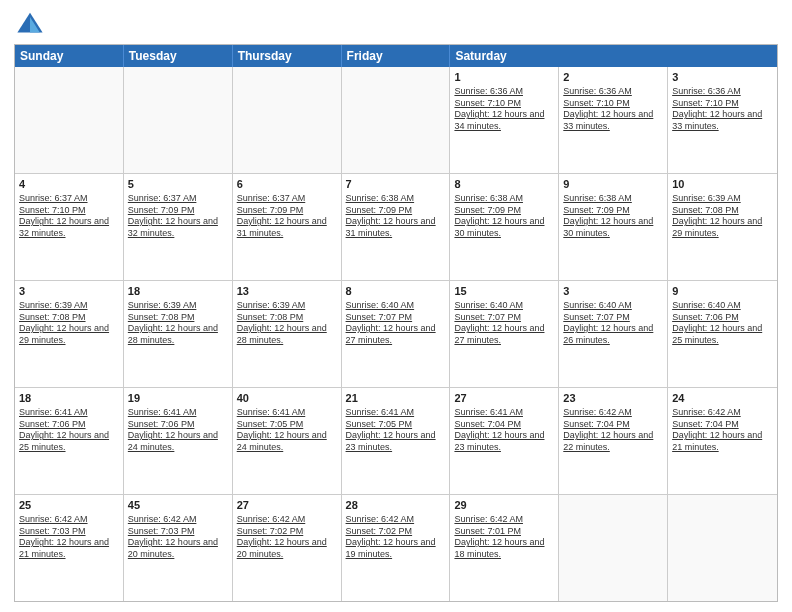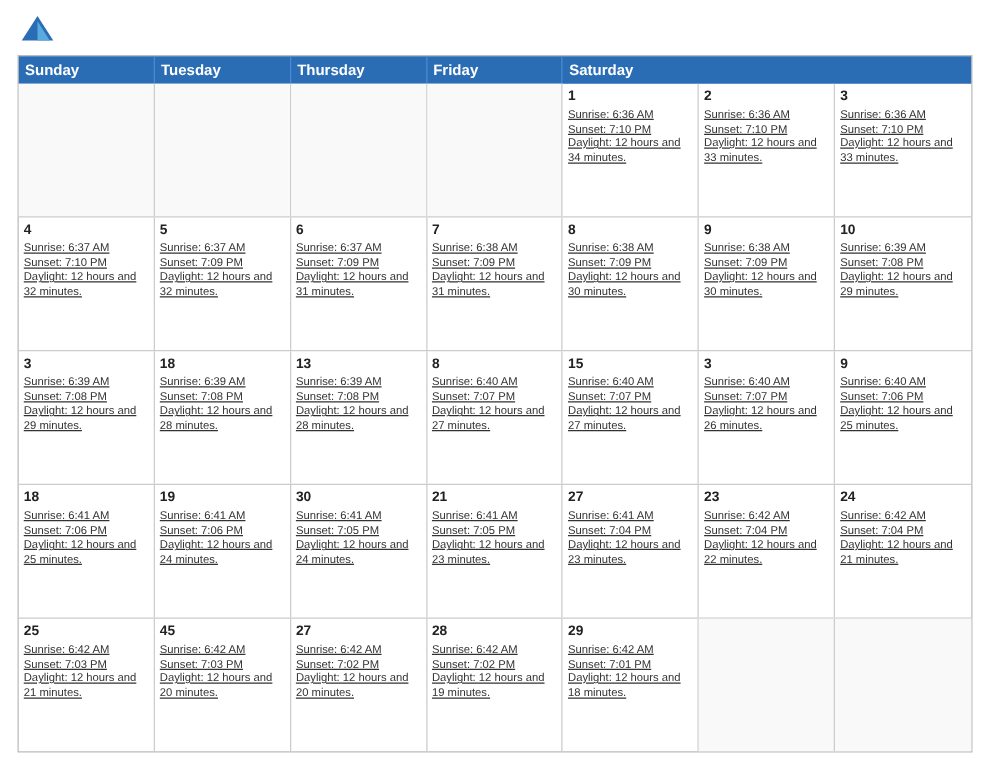--- a/index.html
+++ b/index.html
@@ -226,21 +226,21 @@
         <div class="cal-week">
           <div class="cal-cell">
             <div class="cal-day-num">18</div>
             <div class="cal-info">Sunrise: 6:41 AM<br>Sunset: 7:06 PM<br>Daylight: 12 hours and 25 minutes.</div>
           </div>
           <div class="cal-cell">
             <div class="cal-day-num">19</div>
             <div class="cal-info">Sunrise: 6:41 AM<br>Sunset: 7:06 PM<br>Daylight: 12 hours and 24 minutes.</div>
           </div>
           <div class="cal-cell">
-            <div class="cal-day-num">30</div>
+            <div class="cal-day-num">40</div>
             <div class="cal-info">Sunrise: 6:41 AM<br>Sunset: 7:05 PM<br>Daylight: 12 hours and 24 minutes.</div>
           </div>
           <div class="cal-cell">
             <div class="cal-day-num">21</div>
             <div class="cal-info">Sunrise: 6:41 AM<br>Sunset: 7:05 PM<br>Daylight: 12 hours and 23 minutes.</div>
           </div>
           <div class="cal-cell">
             <div class="cal-day-num">27</div>
             <div class="cal-info">Sunrise: 6:41 AM<br>Sunset: 7:04 PM<br>Daylight: 12 hours and 23 minutes.</div>
           </div>

